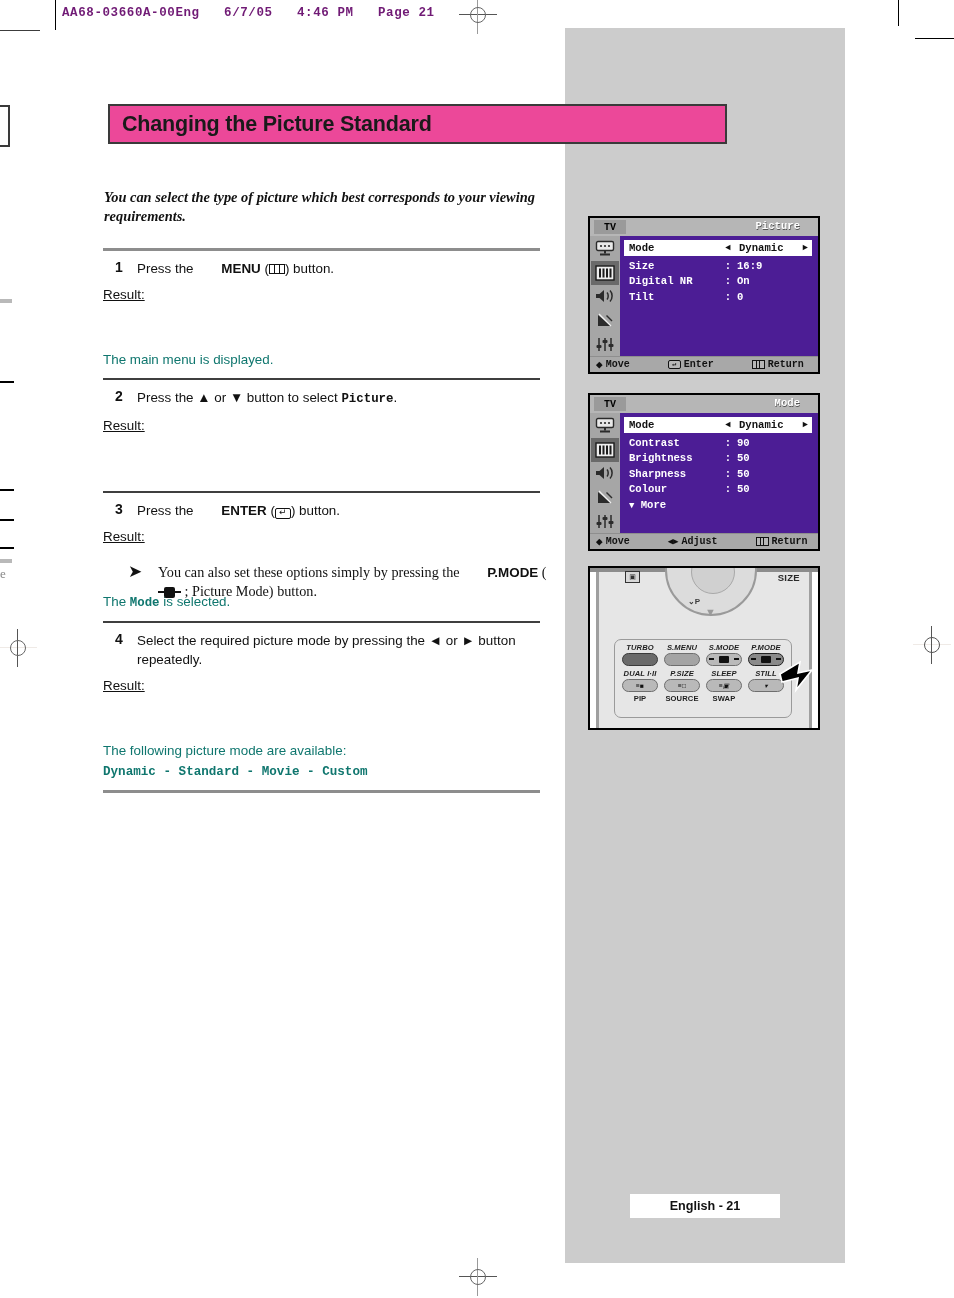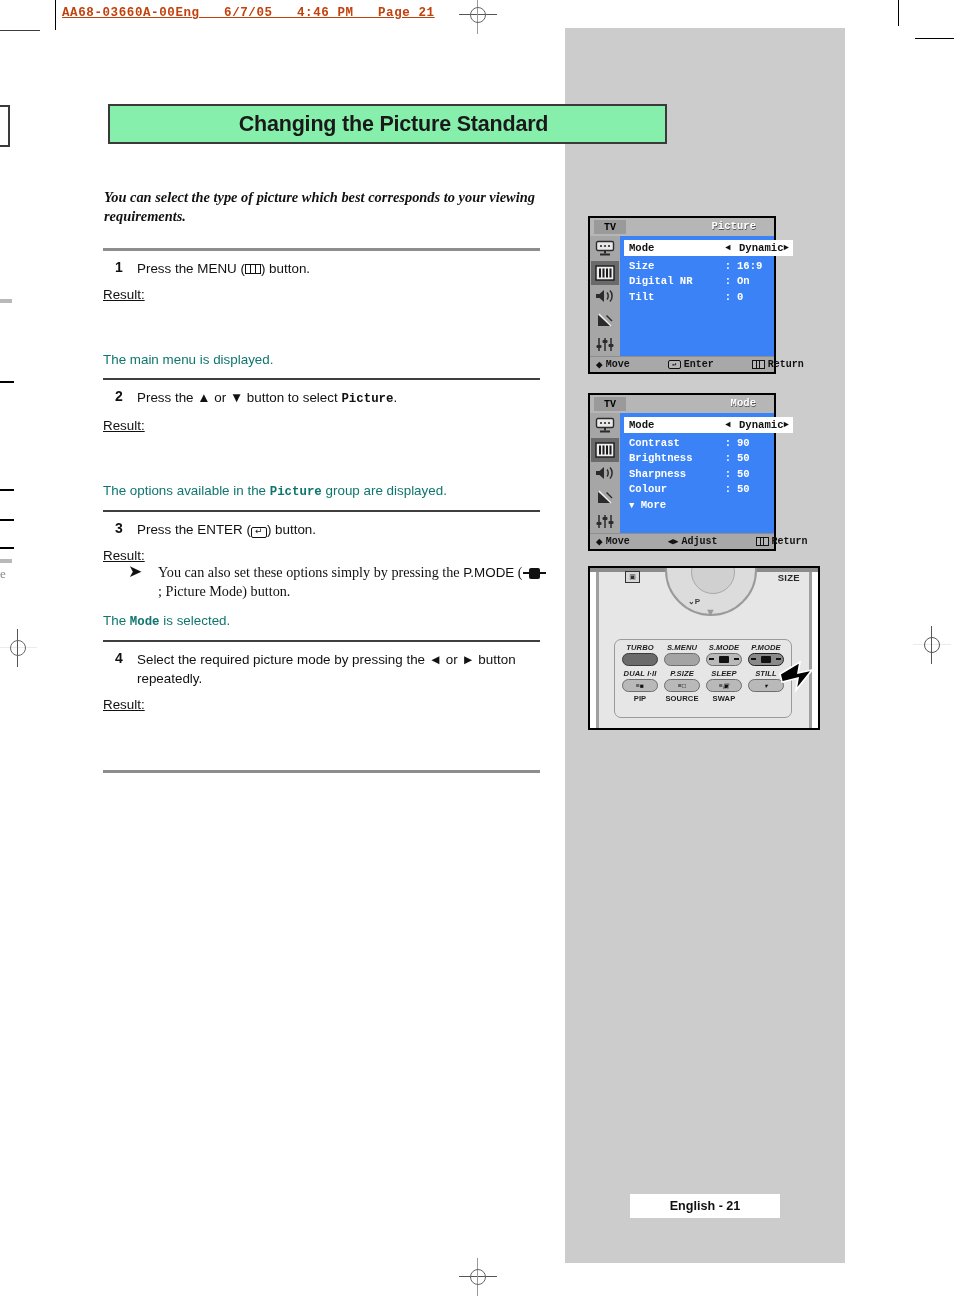--- a/index.html
+++ b/index.html
@@ -32,21 +32,21 @@
   .edge-rule-top { position:absolute; left:0; top:30px; width:40px; height:1px; background:#3c3c3c; }
   .edge-rule-right { position:absolute; left:915px; top:38px; width:39px; height:1px; background:#000; }
   .vrule-left  { position:absolute; left:55px; top:0; width:1px; height:30px; background:#000; }
   .vrule-right { position:absolute; left:898px; top:0; width:1px; height:26px; background:#000; }
 
   
   .film-header {
     position:absolute; left:62px; top:6px;
     font-family:"Liberation Mono", monospace;
     font-size:12.5px; font-weight:bold; letter-spacing:0.6px;
-    color:#c2410c; white-space:pre;text-decoration:underline;
+    color:#701a75; white-space:pre;
   }
 
   
   .tick { position:absolute; left:0; width:14px; height:2px; background:#000; }
   .tick.gray { background:#b9b9b9; height:4px; width:12px; }
   .tick-t1 { top:299px; }   
   .tick-t2 { top:381px; }
   .tick-t3 { top:489px; }
   .tick-t4 { top:519px; }
   .tick-t5 { top:547px; }
@@ -63,23 +63,23 @@
   }
 
   
   .grey-panel {
     position:absolute; left:565px; top:28px; width:280px; height:1235px;
     background:#cccccc;
   }
 
   
   .title-bar {
-    position:absolute; left:108px; top:104px; width:559px; height:40px;
-    border:2px solid #3a3a3a; background:#86efac;
-    display:flex; align-items:center;justify-content:center;
+    position:absolute; left:108px; top:104px; width:619px; height:40px;
+    border:2px solid #3a3a3a; background:#ec4899;
+    display:flex; align-items:center;
   }
   .title-bar .title-text {
     margin-left:12px;
     font-size:21.5px; font-weight:bold; color:#1a1a1a;
     letter-spacing:-0.2px;
   }
 
   
   .intro {
     position:absolute; left:104px; top:188px; width:436px;
@@ -100,21 +100,21 @@
     font-size:14px; font-weight:bold; color:#111;
   }
   .step-body { flex:1 1 auto; font-size:13.4px; color:#111; line-height:19px; }
   .result-row { display:flex; margin-top:9px;flex-direction:column; }
   .result-label {
     flex:0 0 64px; font-size:13.4px; color:#111;
     text-decoration:underline;
   }
   .result-text { font-size:13.4px; color:#0f766e; line-height:18px; }
   .mono { font-family:"Liberation Mono", monospace; font-size:12.4px; font-weight:bold; }
-  .bold { font-weight:normal; }
+  .bold { font-weight:bold;margin-left:24px; }
   .modelist {
     font-family:"Liberation Mono", monospace; font-size:12.6px;
     font-weight:bold; letter-spacing:0px; margin-top:3px;
   }
 
   
   .glyph-menu {
     display:inline-block; width:16px; height:10px; vertical-align:-1px;
     border:1.4px solid #111; position:relative; background:#fff;
   }
@@ -152,22 +152,22 @@
     flex:0 0 30px; font-size:17px; color:#111; line-height:17px;
     font-family:"DejaVu Sans", sans-serif;
   }
   .note-text {
     font-family:"Liberation Serif", serif; font-size:14.2px; line-height:19px; color:#111;
   }
   .note-text .bold { font-family:"Liberation Sans", sans-serif; font-size:13.4px; }
 
   
   .osd {
-    position:absolute; width:188px; height:158px;
-    background:#3b82f6; border:2px solid #000;
+    position:absolute; width:232px; height:158px;
+    background:#4c1d95; border:2px solid #000;
   }
   .osd-1 { left:588px; top:216px; }
   .osd-2 { left:588px; top:393px; }
 
   .osd-top {
     height:18px; display:flex; align-items:center;
     background:#b6b6b6; position:relative;
   }
   .osd-tv {
     margin-left:4px; width:32px; height:14px; background:#9a9a9a;
@@ -391,23 +391,20 @@
 
   <div class="step">
     <div class="step-row">
       <div class="step-num">2</div>
       <div class="step-body">
         <span>Press the ▲ or ▼ button to select </span><span class="mono">Picture</span><span>.</span>
       </div>
     </div>
     <div class="result-row">
       <div class="result-label">Result:</div>
-      <div class="result-text">
-        <span>The options available in the </span><span class="mono">Picture</span><span> group are displayed.</span>
-      </div>
     </div>
   </div>
 
   <div class="hr-thin dark"></div>
 
   <div class="step">
     <div class="step-row">
       <div class="step-num">3</div>
       <div class="step-body">
         <span>Press the </span><span class="bold">ENTER</span> (<span class="glyph-enter"><span>↵</span></span><span>) button.</span>
@@ -423,20 +420,24 @@
 
   <div class="hr-thin dark"></div>
 
   <div class="step">
     <div class="step-row">
       <div class="step-num">4</div>
       <div class="step-body">Select the required picture mode by pressing the ◄ or ► button repeatedly.</div>
     </div>
     <div class="result-row">
       <div class="result-label">Result:</div>
+      <div class="result-text">
+        <span>The following picture mode are available:</span>
+        <div class="modelist">Dynamic - Standard - Movie - Custom</div>
+      </div>
     </div>
   </div>
 
   <div class="hr-thin"></div>
 </div>
 
 <div class="note">
   <div class="note-arrow">➤</div>
   <div class="note-text">
     <span>You can also set these options simply by pressing the </span><span class="bold">P.MODE</span> (<span class="glyph-pmode"><span class="bar-l"></span><span class="blk"></span><span class="bar-r"></span></span><span> ; Picture Mode) button.</span>

